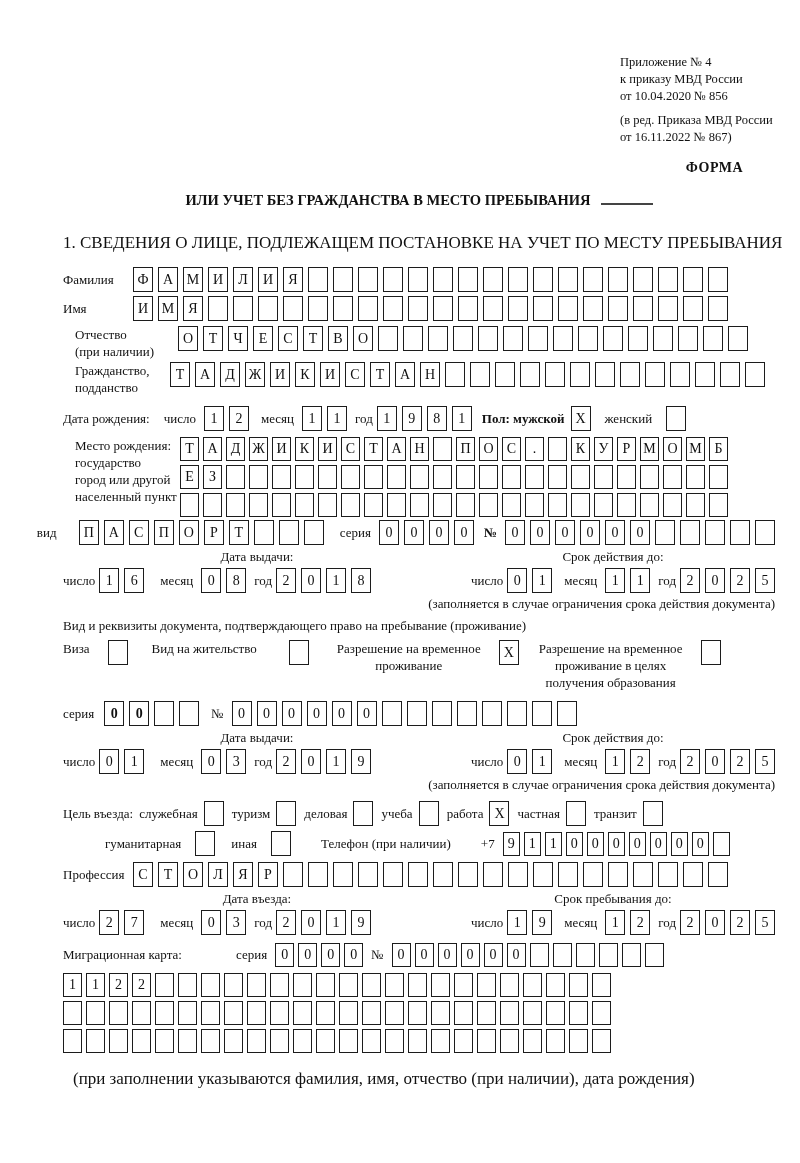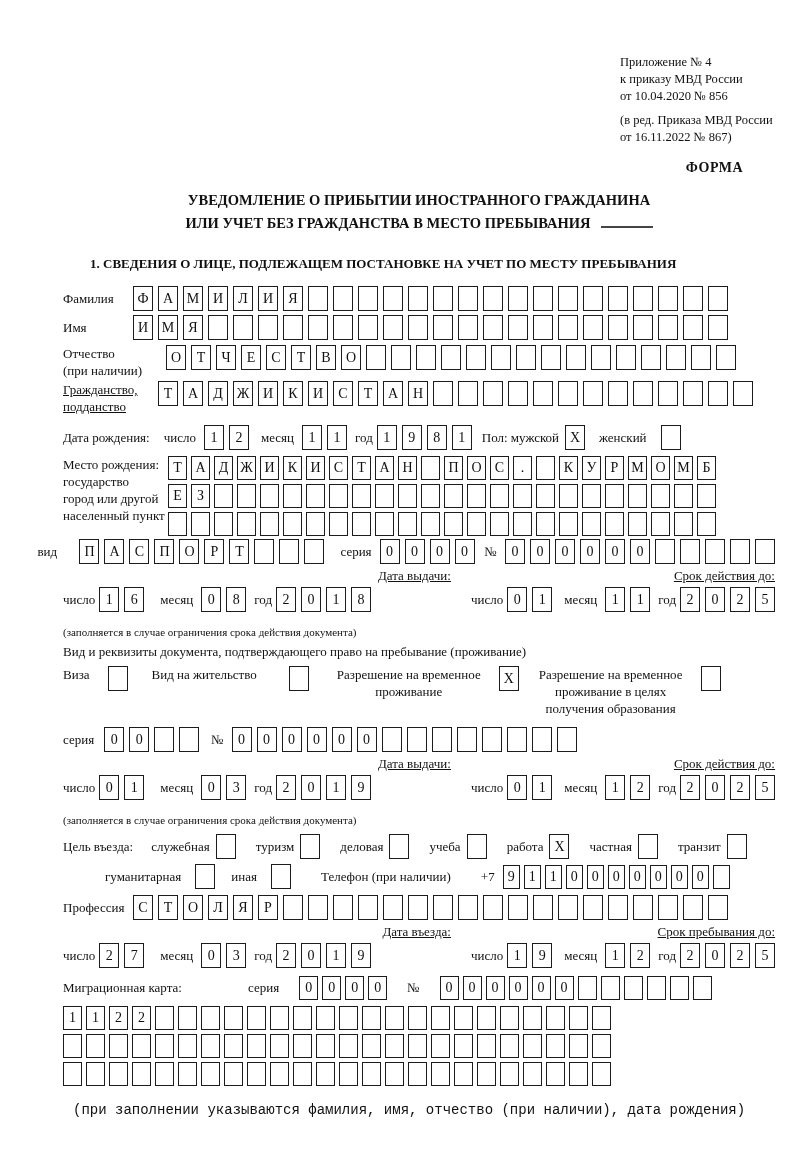--- a/index.html
+++ b/index.html
@@ -8,74 +8,73 @@
     box-sizing:border-box; padding:54px 25px 0 63px;
     font-family:"Liberation Serif","DejaVu Serif",serif;
     font-size:13px; color:#111; position:relative; overflow:hidden;
   }
   
   .annex { margin-left:557px; line-height:17px; font-size:12.5px; }
   .annex .gap { margin-top:7px; }
   .form-label { font-weight:bold; text-align:right; padding-right:32px; margin-top:14px; font-size:14px; letter-spacing:.5px; }
   .title { text-align:center; font-weight:bold; font-size:14.5px; margin-top:13px; line-height:23px; }
   .blank-line { display:inline-block; width:52px; border-bottom:2px solid #444; height:14px; margin-left:10px; }
-  .sec1 { font-weight:bold; font-size:13px; margin-top:21px; white-space:nowrap;margin-left:27px; }
+  .sec1 { font-weight:normal; font-size:17px; margin-top:21px; white-space:nowrap; }
   
   .row { display:flex; align-items:center; }
   .row.top { align-items:flex-start; }
   .lbl { flex:0 0 auto; }
-  .lblblock { flex:0 0 auto; line-height:17px; }
+  .lblblock { flex:0 0 auto; line-height:17px;margin-left:12px; }
   .cells { display:flex; gap:5px; flex-wrap:nowrap; flex:0 0 auto; }
   .cell {
     width:20px; height:25px; border:1.6px solid #1c1c1c; box-sizing:border-box;
     display:flex; align-items:center; justify-content:center;
     font-size:14px; background:#fff; flex:0 0 auto;
   }
   .cells.sm { gap:4px; } .cells.sm .cell { width:19px; height:24px; }
   .cells.xs { gap:4px; } .cells.xs .cell { width:17px; height:24px; }
   .stack { display:flex; flex-direction:column; gap:4px; }
-  .w42{width:42px;} .w70{width:70px;} .w95{width:95px;text-decoration:underline;} .w103{width:103px;} .w105{width:105px;} .w145{width:145px;}
-  .ml4{margin-left:4px;} .ml6{margin-left:6px;} .ml8{margin-left:8px;} .ml10{margin-left:10px;}
+  .w42{width:42px;} .w70{width:70px;} .w95{width:95px;} .w103{width:103px;} .w105{width:105px;} .w145{width:145px;}
+  .ml4{margin-left:4px;} .ml6{margin-left:6px;} .ml8{margin-left:8px;} .ml10{margin-left:10px;font-weight:bold;}
   .ml12{margin-left:12px;} .ml14{margin-left:14px;} .ml16{margin-left:16px;} .ml20{margin-left:20px;}
   .ml24{margin-left:24px;} .ml28{margin-left:28px;} .ml30{margin-left:30px;}
   .mt2{margin-top:2px;} .mt3{margin-top:3px;justify-content:flex-end;} .mt4{margin-top:4px;} .mt5{margin-top:5px;}
-  .mt6{margin-top:6px;} .mt8{margin-top:8px;gap:12px;} .mt10{margin-top:10px;} .mt14{margin-top:14px;}
+  .mt6{margin-top:6px;} .mt8{margin-top:8px;} .mt10{margin-top:10px;} .mt14{margin-top:14px;}
   
   .subhead { text-align:center; font-weight:bold; margin-top:6px; font-size:13.2px; }
   
   .dates { display:flex; margin-top:4px; }
   .dcol-l { width:392px; } .dcol-r { flex:1; }
-  .dhead { text-align:right; margin-bottom:3px;text-decoration:underline; }
+  .dhead { text-align:center; margin-bottom:3px; }
   .dparts { display:flex; align-items:center; }
-  .vnote { text-align:left; font-size:11px; margin-top:14px; }
+  .vnote { text-align:right; font-size:13px; margin-top:3px; }
   
   .cbrow { display:flex; align-items:flex-start; margin-top:6px; }
   .cbitem { display:flex; align-items:flex-start; gap:18px; }
   .cbtxt { line-height:17px; text-align:center; }
   
   .popt { display:flex; align-items:center; gap:6px; }
-  .repnote { font-size:14px; margin-top:4px; text-align:center; padding-left:105px;font-family:Liberation Mono, monospace; }
+  .repnote { font-size:17px; margin-top:4px; text-align:center; padding-left:105px; }
 </style>
 </head>
 <body>
 
 <div class="page">
 
   <div class="annex">
     <div>Приложение № 4</div>
     <div>к приказу МВД России</div>
     <div>от 10.04.2020 № 856</div>
     <div class="gap">(в ред. Приказа МВД России</div>
     <div>от 16.11.2022 № 867)</div>
   </div>
 
   <div class="form-label">ФОРМА</div>
 
   <div class="title">
-    <div>УВЕДОМЛЕНИЕ О ПРИБЫТИИ ИНОСТРАННОГО ГРАЖДАНИНА</div>
     <div><span>ИЛИ УЧЕТ БЕЗ ГРАЖДАНСТВА В МЕСТО ПРЕБЫВАНИЯ</span><span class="blank-line"></span></div>
   </div>
 
   <div class="sec1">1. СВЕДЕНИЯ О ЛИЦЕ, ПОДЛЕЖАЩЕМ ПОСТАНОВКЕ НА УЧЕТ ПО МЕСТУ ПРЕБЫВАНИЯ</div>
 
   <div class="row mt14">
     <div class="lbl w70">Фамилия</div>
     <div class="cells">
         <span class="cell">Ф</span>
         <span class="cell">А</span>

